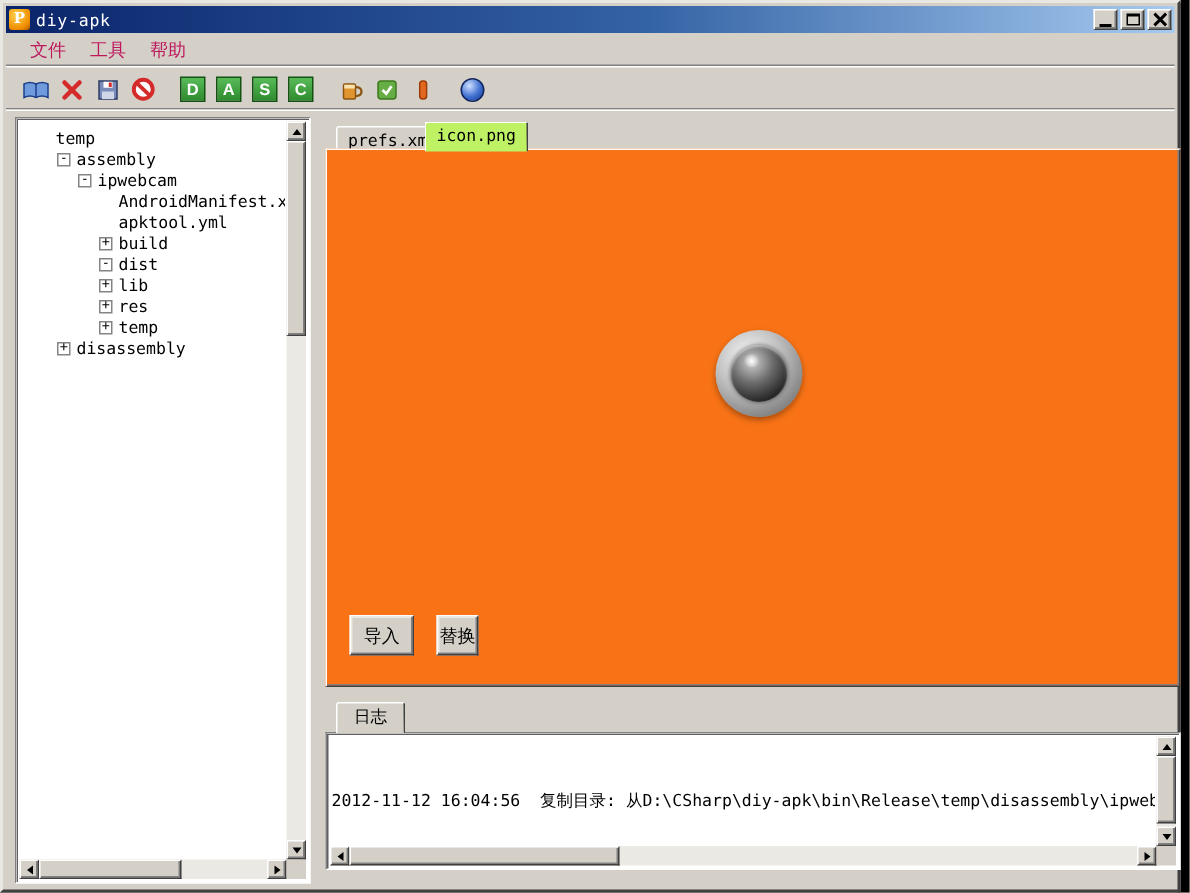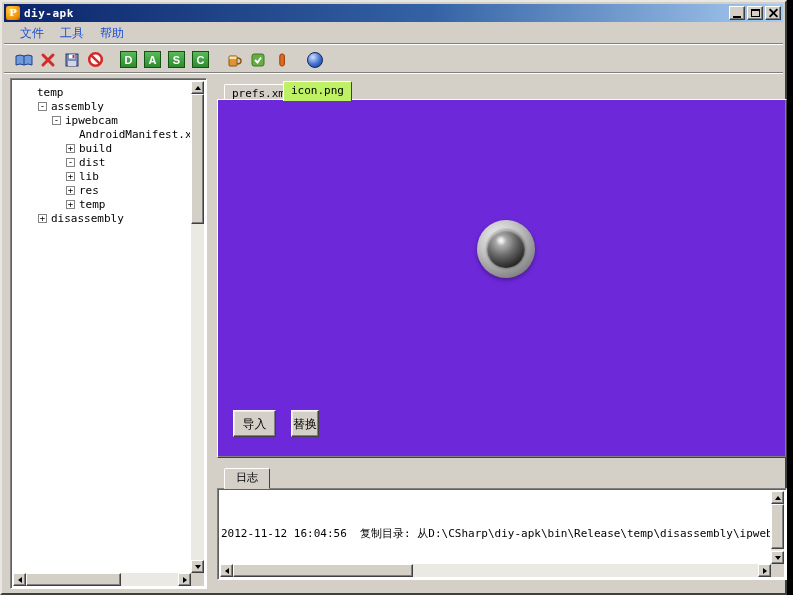--- a/index.html
+++ b/index.html
@@ -11,37 +11,37 @@
           border:2px solid;border-color:#e9e7e1 #404040 #404040 #e9e7e1}
 
   
   .titlebar{position:absolute;left:2px;top:2px;right:2px;height:18px;
             background:linear-gradient(90deg,#0a246a,#3463a5 55%,#a6caf0);
             display:flex;align-items:center;padding:0 2px}
   .applogo{width:14px;height:14px;margin-right:4px;border-radius:2px;flex:none;
            background:radial-gradient(circle at 35% 30%,#ffd24d,#f08c00 70%,#a85400);
            color:#fff;font-weight:bold;font-size:10px;line-height:14px;text-align:center;
            font-family:"DejaVu Serif",serif}
-  .title{color:#fff;font-size:11px;font-weight:bold;letter-spacing:.5px;
+  .title{color:#fff;font-size:11px;font-weight:normal;letter-spacing:.5px;
          font-family:"DejaVu Sans Mono",monospace}
   .winbtns{margin-left:auto;display:flex;gap:2px}
   .winbtn{width:16px;height:14px;background:#d4d0c8;border:1px solid;padding:0;
           border-color:#fff #404040 #404040 #fff;box-shadow:inset -1px -1px 0 #808080;
           display:flex;align-items:center;justify-content:center;cursor:default}
   .g-min{width:8px;height:2px;background:#000;margin-top:7px}
   .g-max{width:9px;height:8px;border:1px solid #000;border-top-width:2px}
   .g-x{position:relative;width:9px;height:9px}
   .g-x::before,.g-x::after{content:"";position:absolute;left:-1px;top:3px;width:11px;height:2px;background:#000}
   .g-x::before{transform:rotate(45deg)}
   .g-x::after{transform:rotate(-45deg)}
 
   
   .menubar{position:absolute;left:2px;top:21px;right:2px;height:20px;display:flex;
            align-items:center;padding-left:8px}
-  .menu-item{font-size:12px;color:#1d4ed8;padding:2px 8px}
+  .menu-item{font-size:12px;color:#be185d;padding:2px 8px}
   .groove{position:absolute;left:2px;right:2px;height:2px;border-top:1px solid #808080;border-bottom:1px solid #fff}
 
   
   .toolbar{position:absolute;left:2px;top:44px;right:2px;height:27px;display:flex;
            align-items:center;padding-left:8px}
   .tbtn{width:23px;height:23px;background:transparent;border:none;padding:0;margin-right:1px;
         display:flex;align-items:center;justify-content:center}
   .gap{width:9px;height:1px}
   .tile{width:17px;height:17px;border:1px solid #145214;color:#fff;font-size:11px;font-weight:bold;
         background:linear-gradient(180deg,#58bb58,#2e8b2e);display:flex;align-items:center;justify-content:center}
@@ -75,21 +75,21 @@
        border-color:#fff #404040 #404040 #fff;box-shadow:inset -1px -1px 0 #808080}
   .thh{position:absolute;top:0;height:13px;background:#d4d0c8;border:1px solid;
        border-color:#fff #404040 #404040 #fff;box-shadow:inset -1px -1px 0 #808080}
 
   
   .tab{position:absolute;background:#d4d0c8;border:1px solid;border-color:#fff #404040 #d4d0c8 #fff;
        border-radius:2px 2px 0 0;font-family:"DejaVu Sans Mono",monospace;font-size:11px;
        padding:2px 7px 0;color:#000}
   .tab.inactive{left:222px;top:82px;height:16px;z-index:0}
   .tab.active{left:281px;top:79px;height:20px;z-index:3;background:#bef264;border-bottom:none}
-  .content{position:absolute;left:215px;top:97px;width:570px;height:359px;background:#6d28d9;
+  .content{position:absolute;left:215px;top:97px;width:570px;height:359px;background:#f97316;
            border:1px solid;border-color:#fff #404040 #404040 #fff;
            box-shadow:inset -1px -1px 0 #808080;z-index:1}
   .lens{position:absolute;left:259px;top:120px;width:58px;height:58px;border-radius:50%;
         background:radial-gradient(circle at 38% 32%,#fafafa,#c2c2c2 40%,#8a8a8a 72%,#5c5c5c);
         box-shadow:0 2px 4px rgba(0,0,0,.35)}
   .lens-inner{position:absolute;left:10px;top:10px;right:10px;bottom:10px;border-radius:50%;
         background:radial-gradient(circle at 38% 30%,#cfcfcf,#6a6a6a 40%,#202020 78%,#0c0c0c);
         box-shadow:inset 0 1px 2px rgba(255,255,255,.6),0 0 3px rgba(0,0,0,.55)}
   .lens-glint{position:absolute;left:8px;top:6px;width:12px;height:9px;border-radius:50%;
         background:radial-gradient(circle,rgba(255,255,255,.95),rgba(255,255,255,0) 70%)}
@@ -202,20 +202,21 @@
       </button>
   </div>
   <div class="groove" style="top:70px"></div>
 
   <div class="tree">
     <div class="tree-content">
       <div class="trow noexp" style="padding-left:10px"><span class="exp"></span><span>temp</span></div>
       <div class="trow" style="padding-left:24px"><span class="exp">-</span><span>assembly</span></div>
       <div class="trow" style="padding-left:38px"><span class="exp">-</span><span>ipwebcam</span></div>
       <div class="trow noexp" style="padding-left:52px"><span class="exp"></span><span>AndroidManifest.xml</span></div>
+      <div class="trow noexp" style="padding-left:52px"><span class="exp"></span><span>apktool.yml</span></div>
       <div class="trow" style="padding-left:52px"><span class="exp">+</span><span>build</span></div>
       <div class="trow" style="padding-left:52px"><span class="exp">-</span><span>dist</span></div>
       <div class="trow" style="padding-left:52px"><span class="exp">+</span><span>lib</span></div>
       <div class="trow" style="padding-left:52px"><span class="exp">+</span><span>res</span></div>
       <div class="trow" style="padding-left:52px"><span class="exp">+</span><span>temp</span></div>
       <div class="trow" style="padding-left:24px"><span class="exp">+</span><span>disassembly</span></div>
     </div>
     <div class="sbv">
       <span class="sbtn sb-top">
           <span class="tu"></span>

